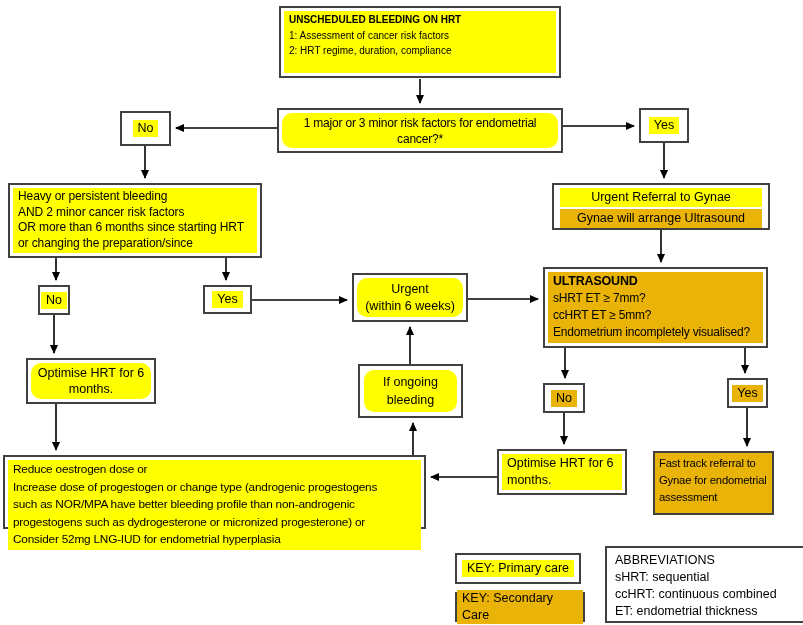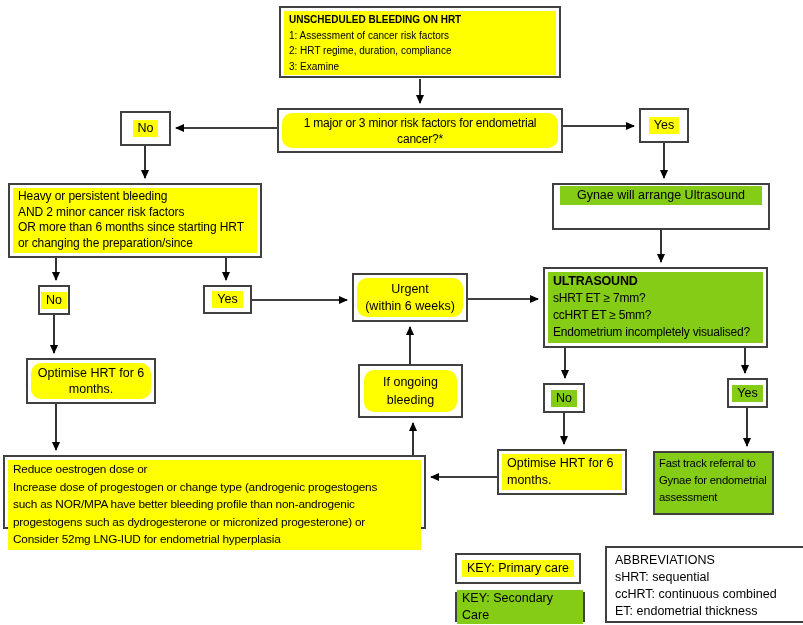--- a/index.html
+++ b/index.html
@@ -2,21 +2,21 @@
 <html><head>
 <meta charset="utf-8">
 <style>
   html,body{margin:0;padding:0;background:#ffffff;}
   .canvas{position:relative;width:803px;height:625px;background:#ffffff;
           font-family:"Liberation Sans",sans-serif;color:#000;overflow:hidden;}
   .arrows{position:absolute;left:0;top:0;pointer-events:none;z-index:2;}
   .node{position:absolute;box-sizing:border-box;background:#fff;border:2px solid #404040;
         display:flex;flex-direction:column;z-index:1;}
   .yellow{background:#ffff00;}
-  .blue{background:#84cc16;}
+  .blue{background:#eab308;}
   .fill{flex:1;margin:3px;padding:1px 5px;font-size:12px;line-height:15.5px;}
   .center{text-align:center;display:flex;flex-direction:column;justify-content:center;border-radius:10px;}
   .bold{font-weight:bold;}
   .tight{letter-spacing:-0.2px;}
   .chip{flex-direction:row;align-items:center;justify-content:center;}
   .chip .hl{padding:0 5px;font-size:12.5px;line-height:17px;}
   .band{margin:1px 6px;text-align:center;font-size:12.5px;line-height:17px;padding:1px 0;}
   .band.first{margin-top:3px;}
   .band.last{margin-bottom:3px;}
   .plain{padding:4px 8px;font-size:12.5px;line-height:17px;}
@@ -63,21 +63,20 @@
     <line x1="745" y1="348" x2="745" y2="373" stroke="#000" stroke-width="1.6" marker-end="url(#ah)"></line>
     <line x1="564" y1="413" x2="564" y2="444" stroke="#000" stroke-width="1.6" marker-end="url(#ah)"></line>
     <line x1="747" y1="408" x2="747" y2="446" stroke="#000" stroke-width="1.6" marker-end="url(#ah)"></line>
   </svg>
 
   <div class="node s-start" style="left:279px;top:6px;width:282px;height:72px;">
     <div class="fill yellow">
       <div class="ln bold">UNSCHEDULED BLEEDING ON HRT</div>
       <div class="ln">1: Assessment of cancer risk factors</div>
       <div class="ln">2: HRT regime, duration, compliance</div>
-      <div class="ln">3: Examine</div>
     </div>
   </div>
 
   <div class="node s-decision" style="left:277px;top:108px;width:286px;height:45px;">
     <div class="fill yellow center tight">
       <div class="ln">1 major or 3 minor risk factors for endometrial</div>
       <div class="ln">cancer?*</div>
     </div>
   </div>
 
@@ -91,20 +90,21 @@
   <div class="node s-heavy" style="left:8px;top:183px;width:254px;height:75px;">
     <div class="fill yellow">
       <div class="ln">Heavy or persistent bleeding</div>
       <div class="ln">AND 2 minor cancer risk factors</div>
       <div class="ln">OR more than 6 months since starting HRT</div>
       <div class="ln">or changing the preparation/since</div>
     </div>
   </div>
 
   <div class="node" style="left:552px;top:183px;width:218px;height:47px;">
+    <div class="band yellow first">Urgent Referral to Gynae</div>
     <div class="band blue last">Gynae will arrange Ultrasound</div>
   </div>
 
   <div class="node s-ultra" style="left:543px;top:267px;width:225px;height:81px;">
     <div class="fill blue tight">
       <div class="ln bold">ULTRASOUND</div>
       <div class="ln">sHRT ET ≥ 7mm?</div>
       <div class="ln">ccHRT ET ≥ 5mm?</div>
       <div class="ln">Endometrium incompletely visualised?</div>
     </div>

